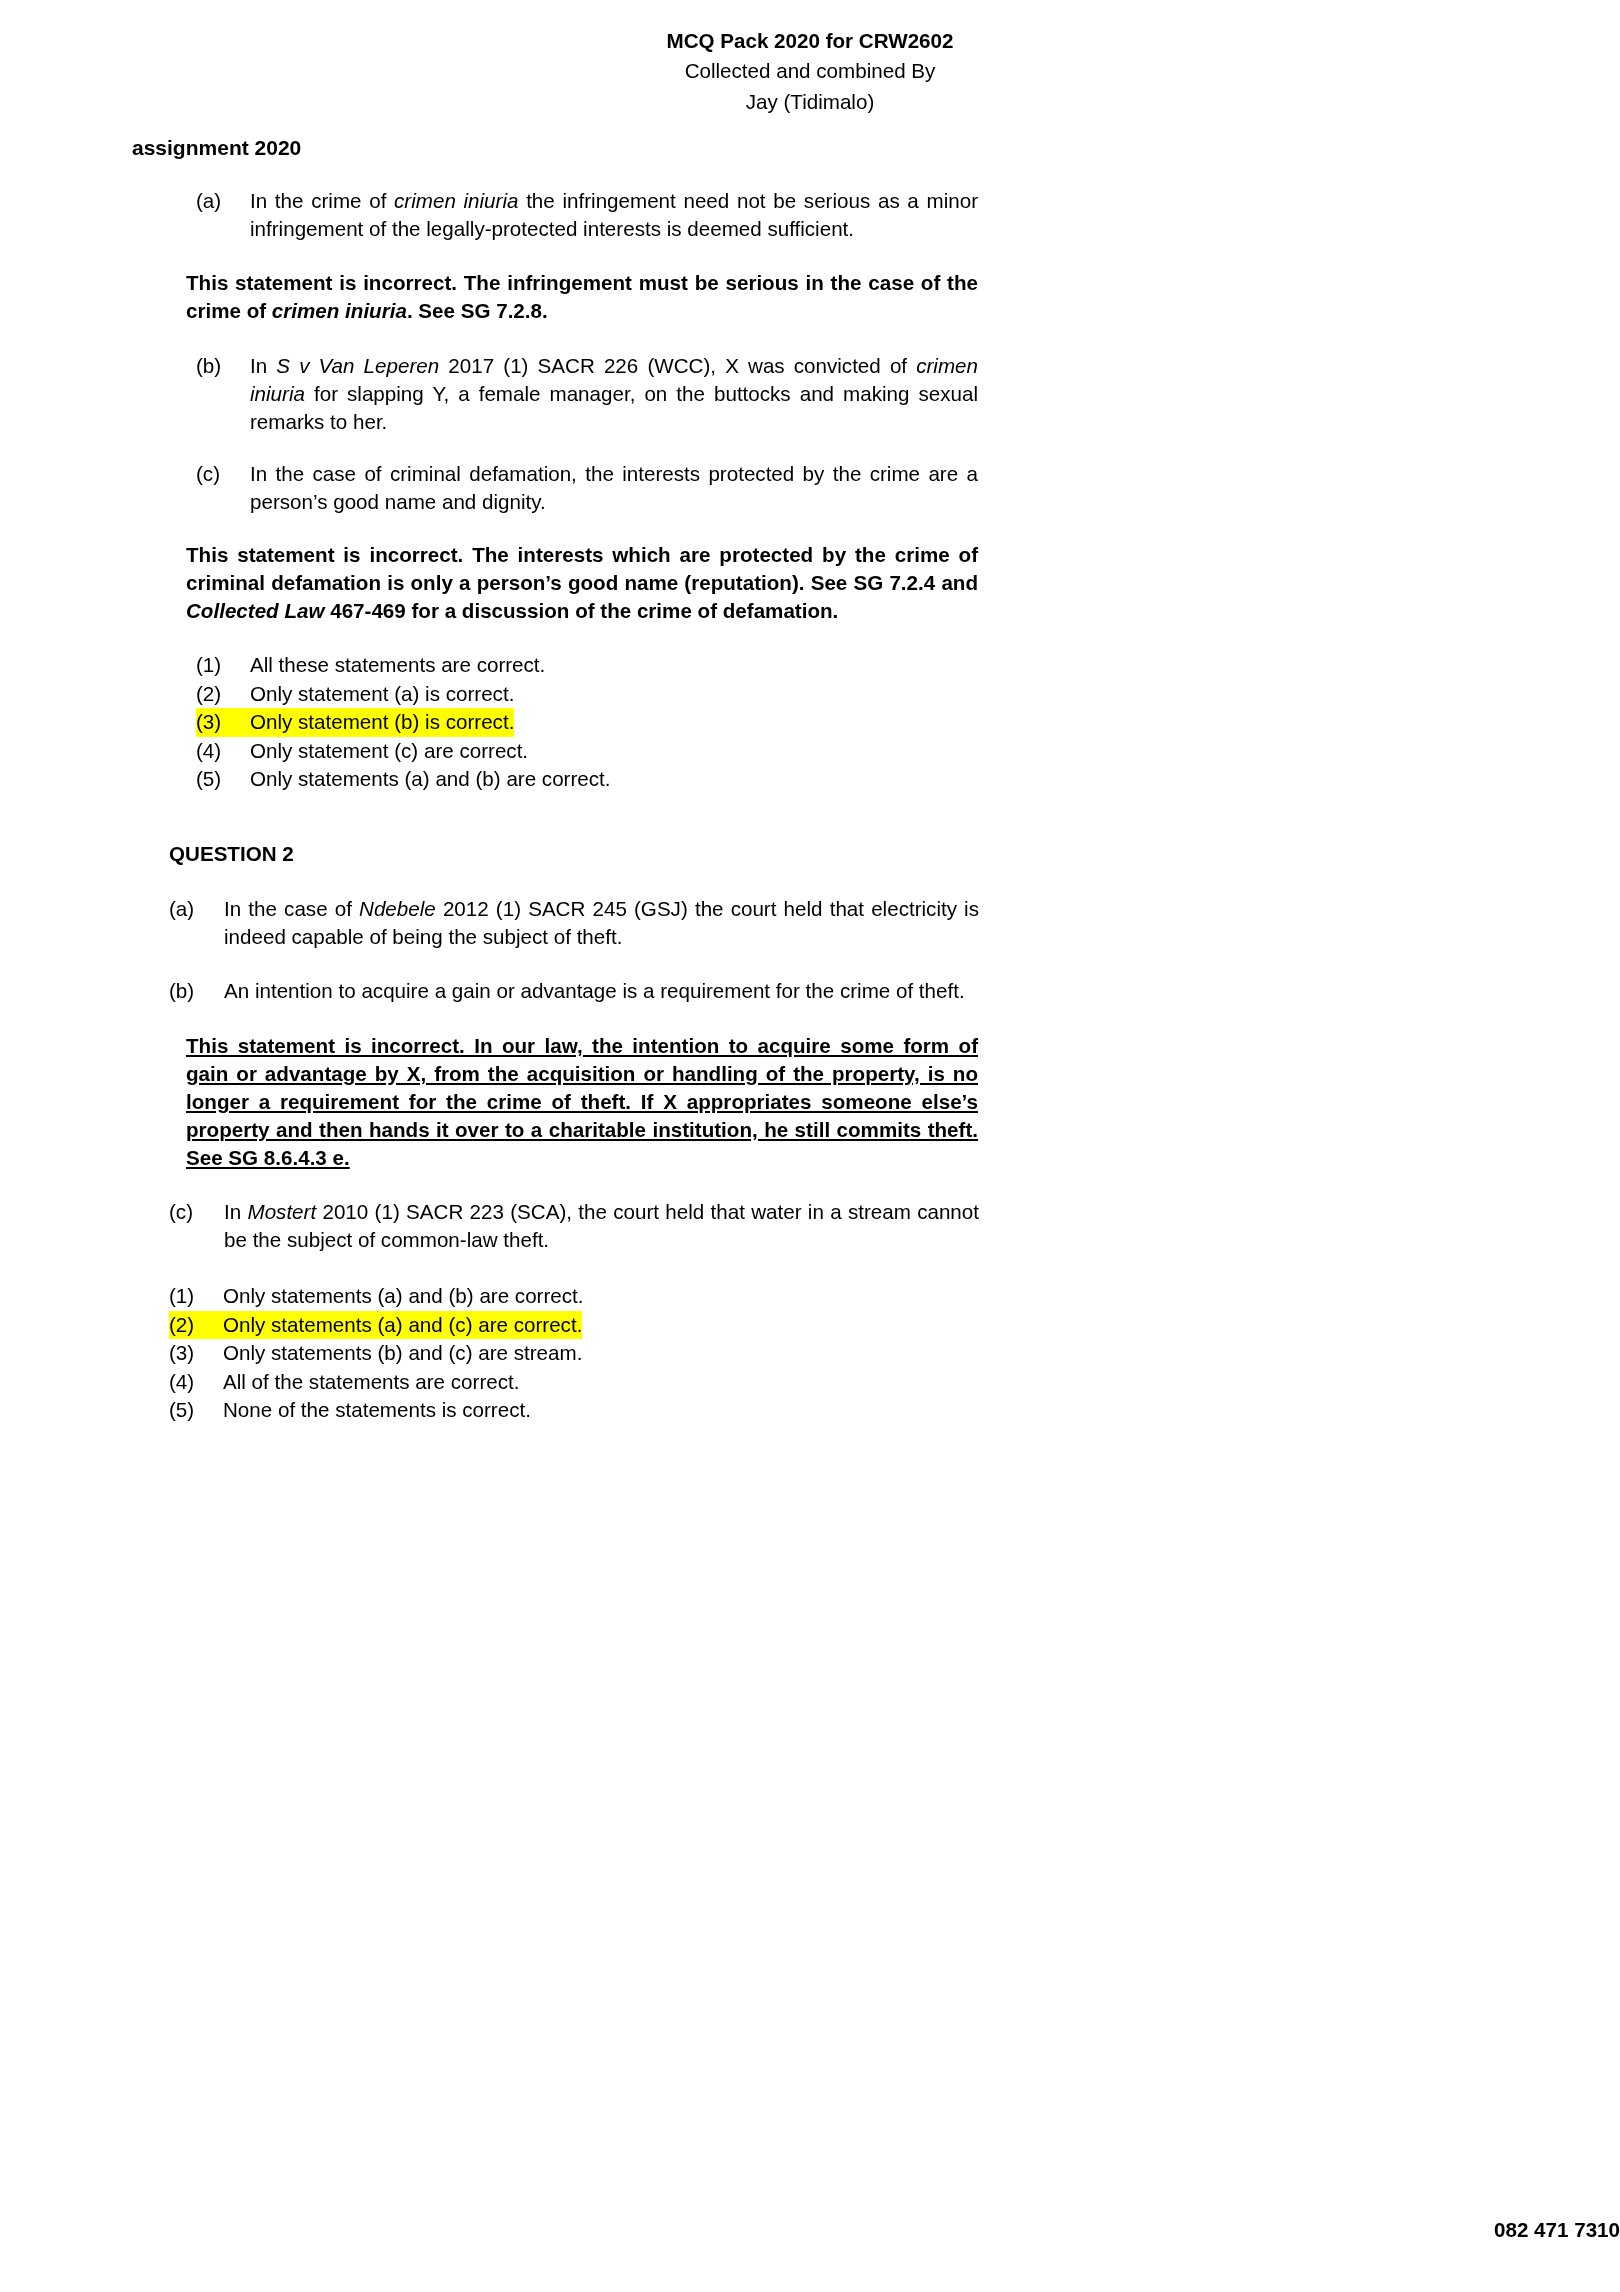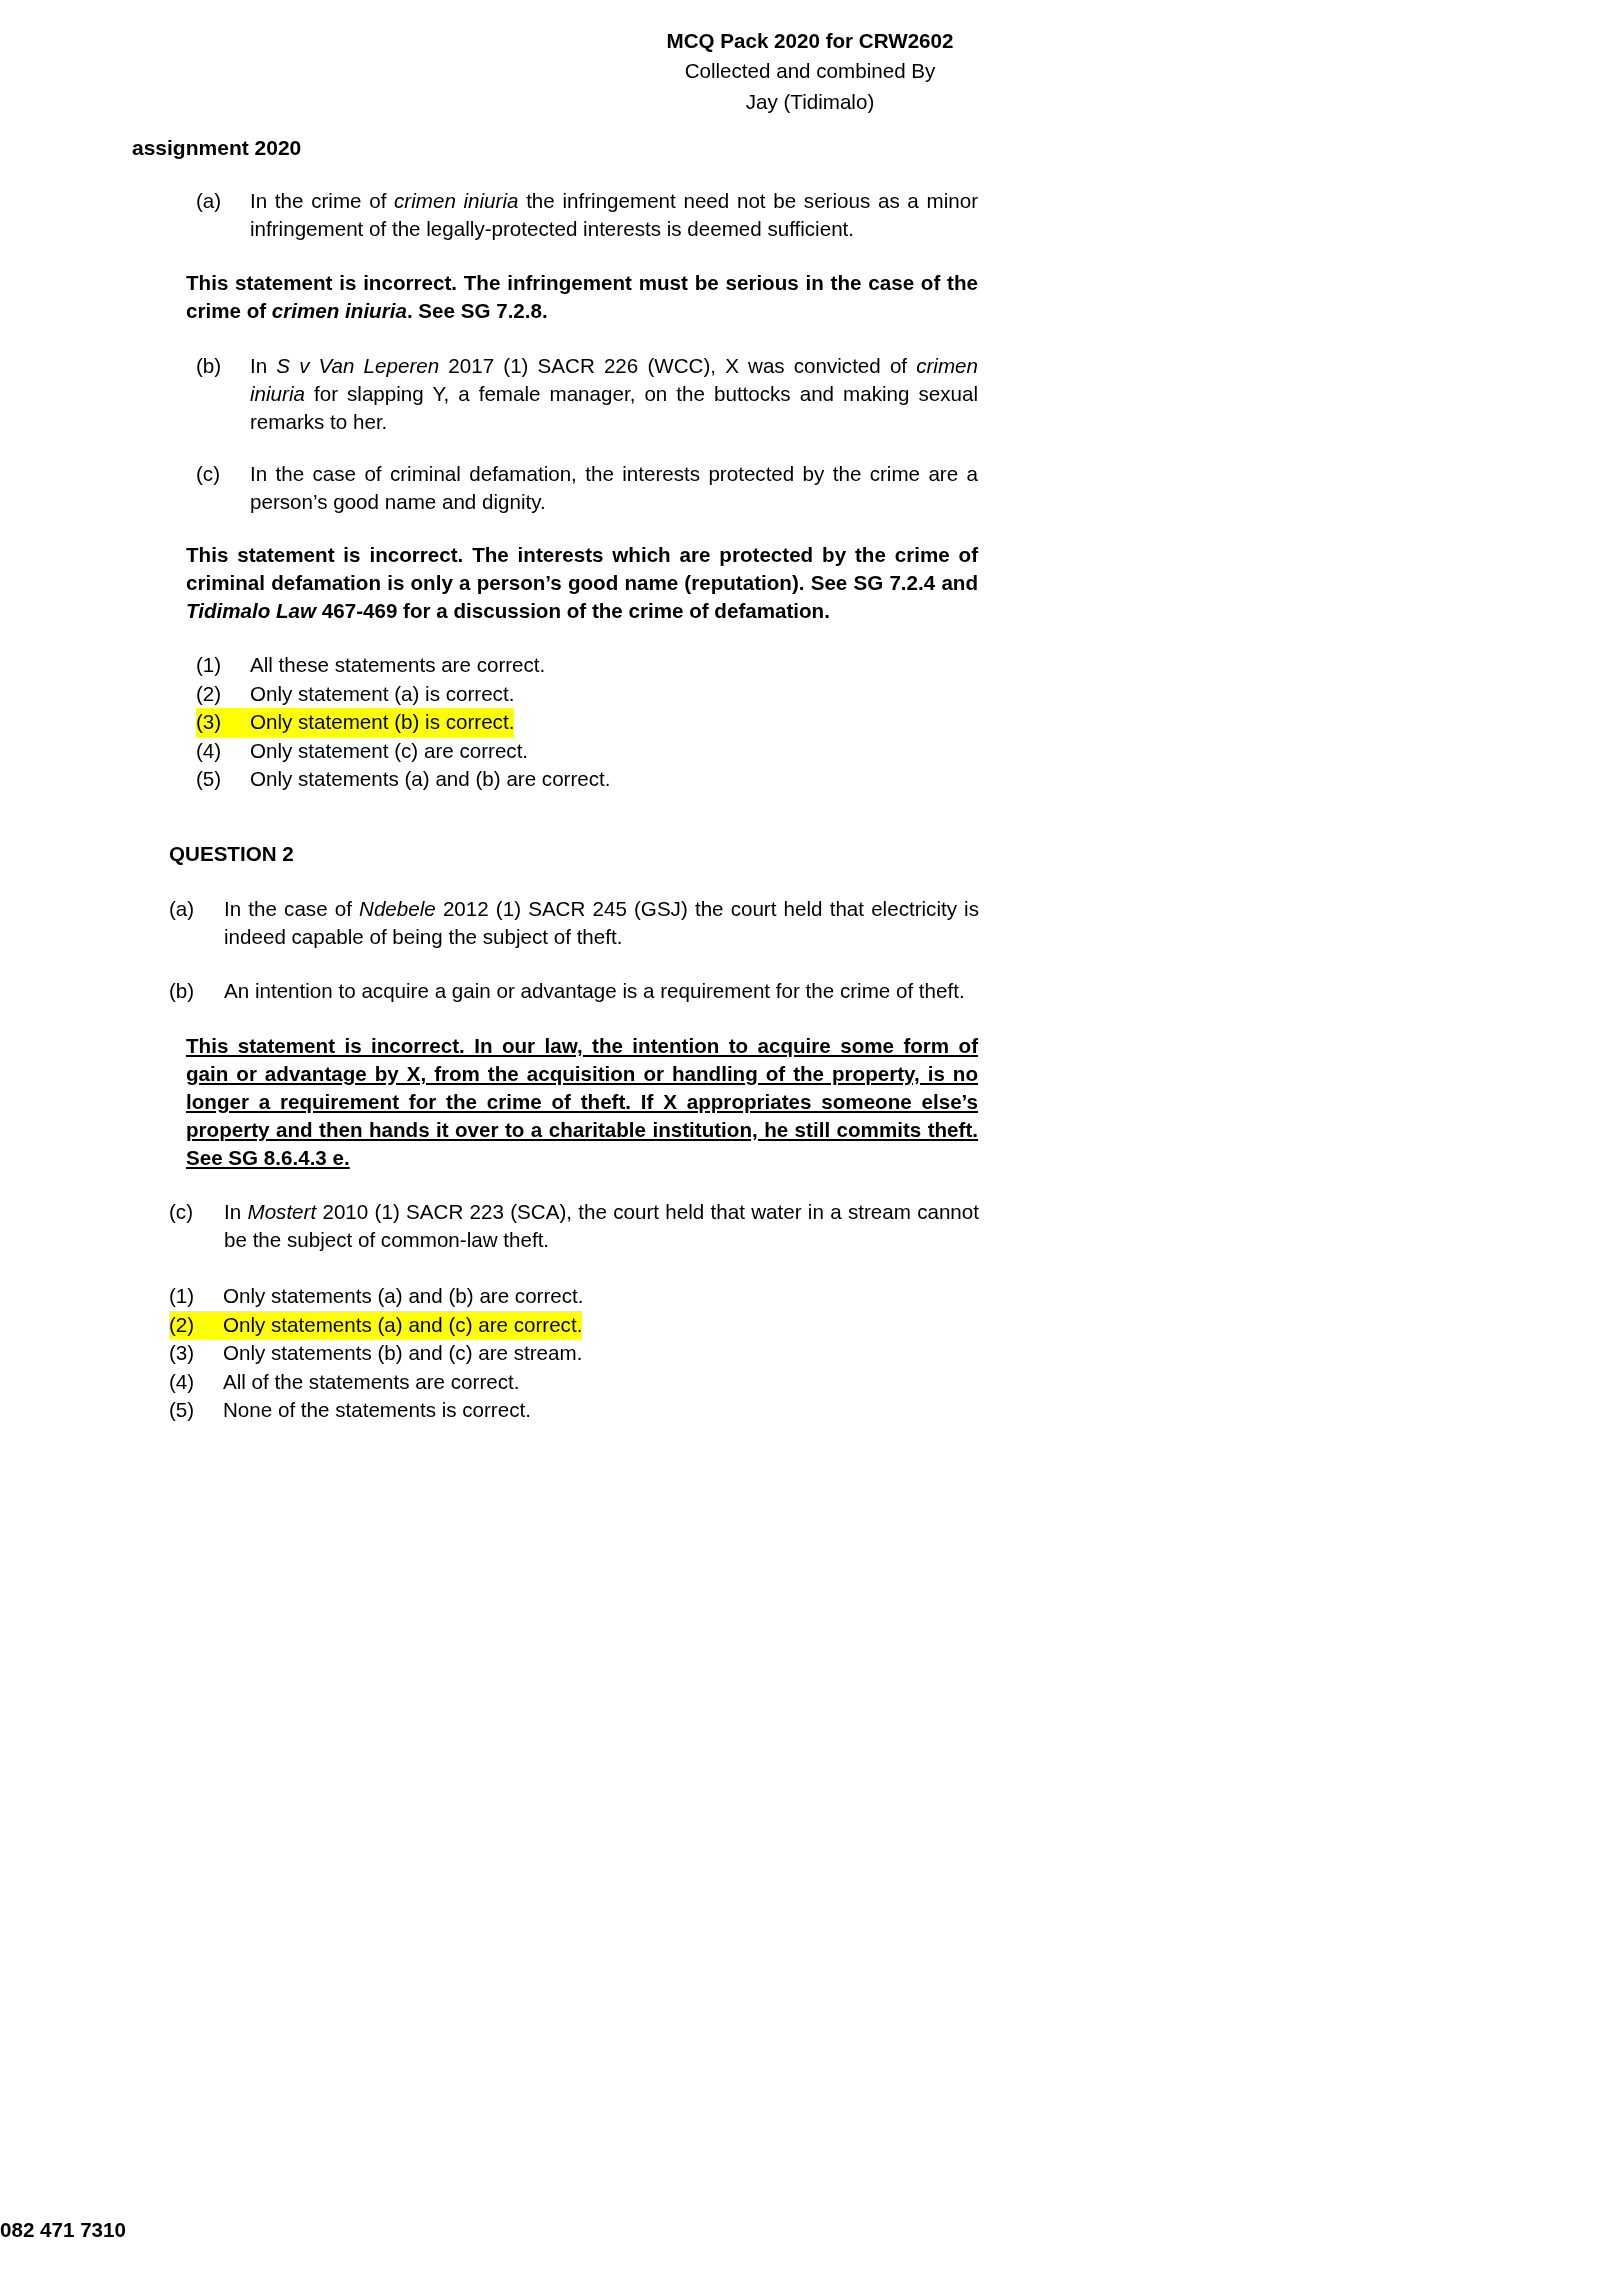--- a/index.html
+++ b/index.html
@@ -53,21 +53,21 @@
 
   .q2 .stmt-a { margin-top: 26.5px; }
   .q2 .stmt-b { margin-top: 26.5px; }
   .q2 .ans-b  { margin-top: 26.5px; text-decoration: underline; }
   .q2 .stmt-c { margin-top: 26.5px; }
   .q2 .options { margin-top: 28px; }
 
   .footer {
     position: absolute;
     left: 0; right: 0; bottom: 23.5px;
-    text-align: left;
+    text-align: right;
     font-weight: bold;
   }
   .it { font-style: italic; }
 </style>
 </head>
 <body>
 
 <div class="page">
 
   <div class="header">
@@ -90,21 +90,21 @@
     <div class="stmt stmt-b">
       <span class="stmt-label">(b)</span>
       <div class="stmt-text"><span>In </span><span class="it">S v Van Leperen</span><span> 2017 (1) SACR 226 (WCC), X was convicted of </span><span class="it">crimen iniuria</span><span> for slapping Y, a female manager, on the buttocks and making sexual remarks to her.</span></div>
     </div>
 
     <div class="stmt stmt-c">
       <span class="stmt-label">(c)</span>
       <div class="stmt-text"><span>In the case of criminal defamation, the interests protected by the crime are a person’s good name and dignity.</span></div>
     </div>
 
-    <p class="answer ans-c"><span>This statement is incorrect. The interests which are protected by the crime of criminal defamation is only a person’s good name (reputation). See SG 7.2.4 and </span><span class="it">Tidimalo Law</span><span> 467-469 for a discussion of the crime of defamation.</span></p>
+    <p class="answer ans-c"><span>This statement is incorrect. The interests which are protected by the crime of criminal defamation is only a person’s good name (reputation). See SG 7.2.4 and </span><span class="it">Collected Law</span><span> 467-469 for a discussion of the crime of defamation.</span></p>
 
     <div class="options">
       <div class="opt" data-hl="false">
         <span class="opt-label">(1)</span>
         <span class="opt-text">All these statements are correct.</span>
       </div>
       <div class="opt" data-hl="false">
         <span class="opt-label">(2)</span>
         <span class="opt-text">Only statement (a) is correct.</span>
       </div>

